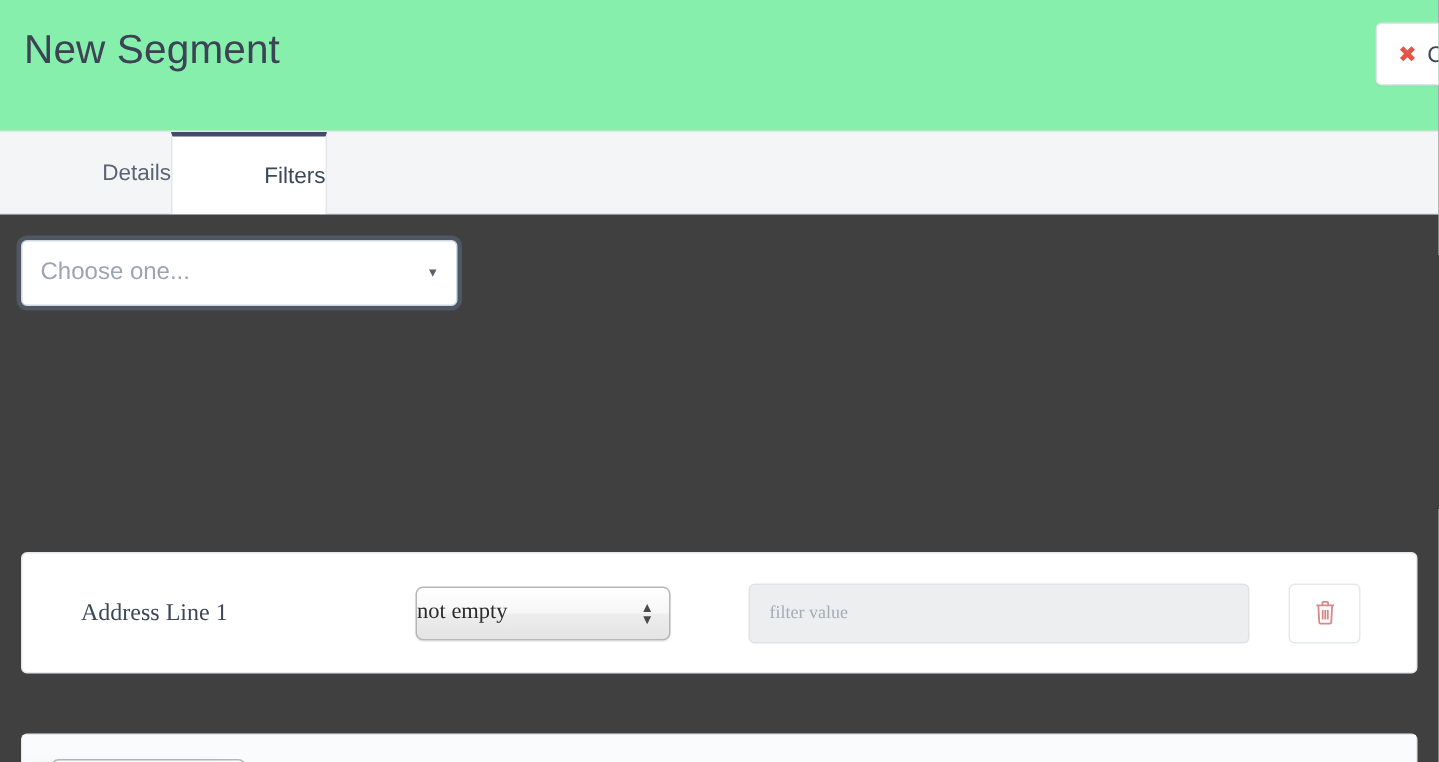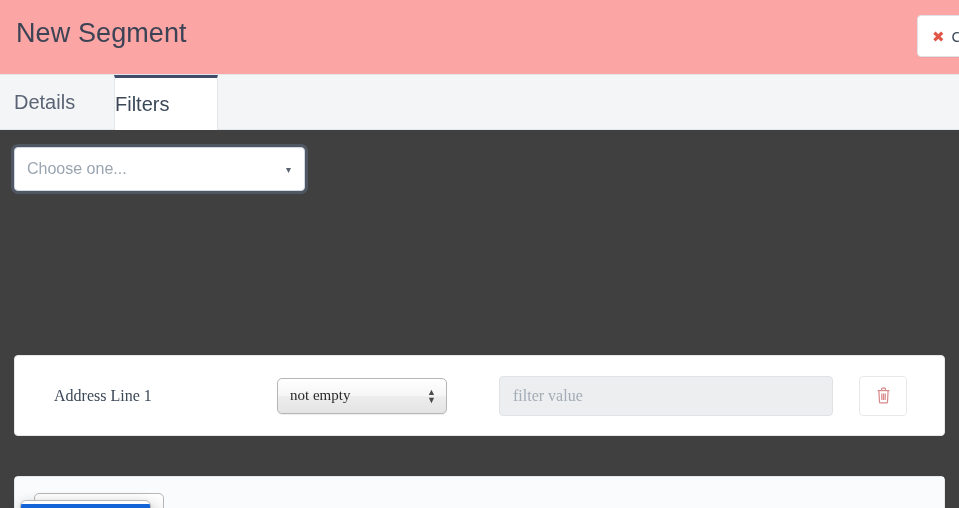--- a/index.html
+++ b/index.html
@@ -19,22 +19,22 @@
   .app {
     position: relative;
     width: 959px;
     height: 508px;
     overflow: hidden;
   }
 
   
   .header-bar {
     position: relative;
-    height: 75px;
-    background: #fca5a5;
+    height: 88px;
+    background: #86efac;
     border-bottom: 1px solid #e4e7ea;
     box-sizing: border-box;
   }
   .page-title {
     position: absolute;
     left: 16px;
     top: 18px;
     font-size: 27px;
     font-weight: 400;
     color: #3b4354;
@@ -75,22 +75,22 @@
     border-bottom: 1px solid #e4e7ea;
     box-sizing: border-box;
   }
   .tab {
     position: absolute;
     top: 0;
     height: 55px;
     box-sizing: border-box;
     display: flex;
     align-items: center;
-    justify-content: flex-start;
-    font-size: 20px;
+    justify-content: flex-end;
+    font-size: 15px;
     color: #5a6475;
     background: transparent;
     border: none;
   }
   .tab.tab-details { left: 14px; width: 100px; }
   .tab.tab-filters {
     left: 114px;
     width: 104px;
     background: #ffffff;
     border-top: 3px solid #3f4d6b;
@@ -175,21 +175,20 @@
     box-sizing: border-box;
     height: 36px;
     border: 1px solid #b6b6b6;
     border-radius: 5px;
     background: linear-gradient(to bottom, #ffffff 0%, #f6f6f6 48%, #ededed 52%, #e4e4e4 100%);
     box-shadow: 0 1px 1px rgba(0,0,0,0.07), inset 0 1px 0 #ffffff;
     display: flex;
     align-items: center;
     font-size: 15px;
     color: #2a2a2a;
-    padding-left: 12px;
   }
   .op-select {
     left: 262px;
     top: 50%;
     transform: translateY(-50%);
     width: 170px;
   }
   .native-select .stepper {
     position: absolute;
     right: 10px;
@@ -214,21 +213,21 @@
     transform: translateY(-50%);
     width: 334px;
     height: 40px;
     box-sizing: border-box;
     border: 1px solid #dfe3e8;
     border-radius: 4px;
     background: #ffffff;
     display: flex;
     align-items: center;
     padding: 0 13px;
-    font-size: 16px;
+    font-size: 12px;
     color: #3c4858;
     text-align: right;
   }
   .value-input.disabled {
     background: #eceef0;
     border-color: #e0e3e6;
     color: #a4acb6;
   }
   .value-input .ph { color: #a4acb6; }
 

